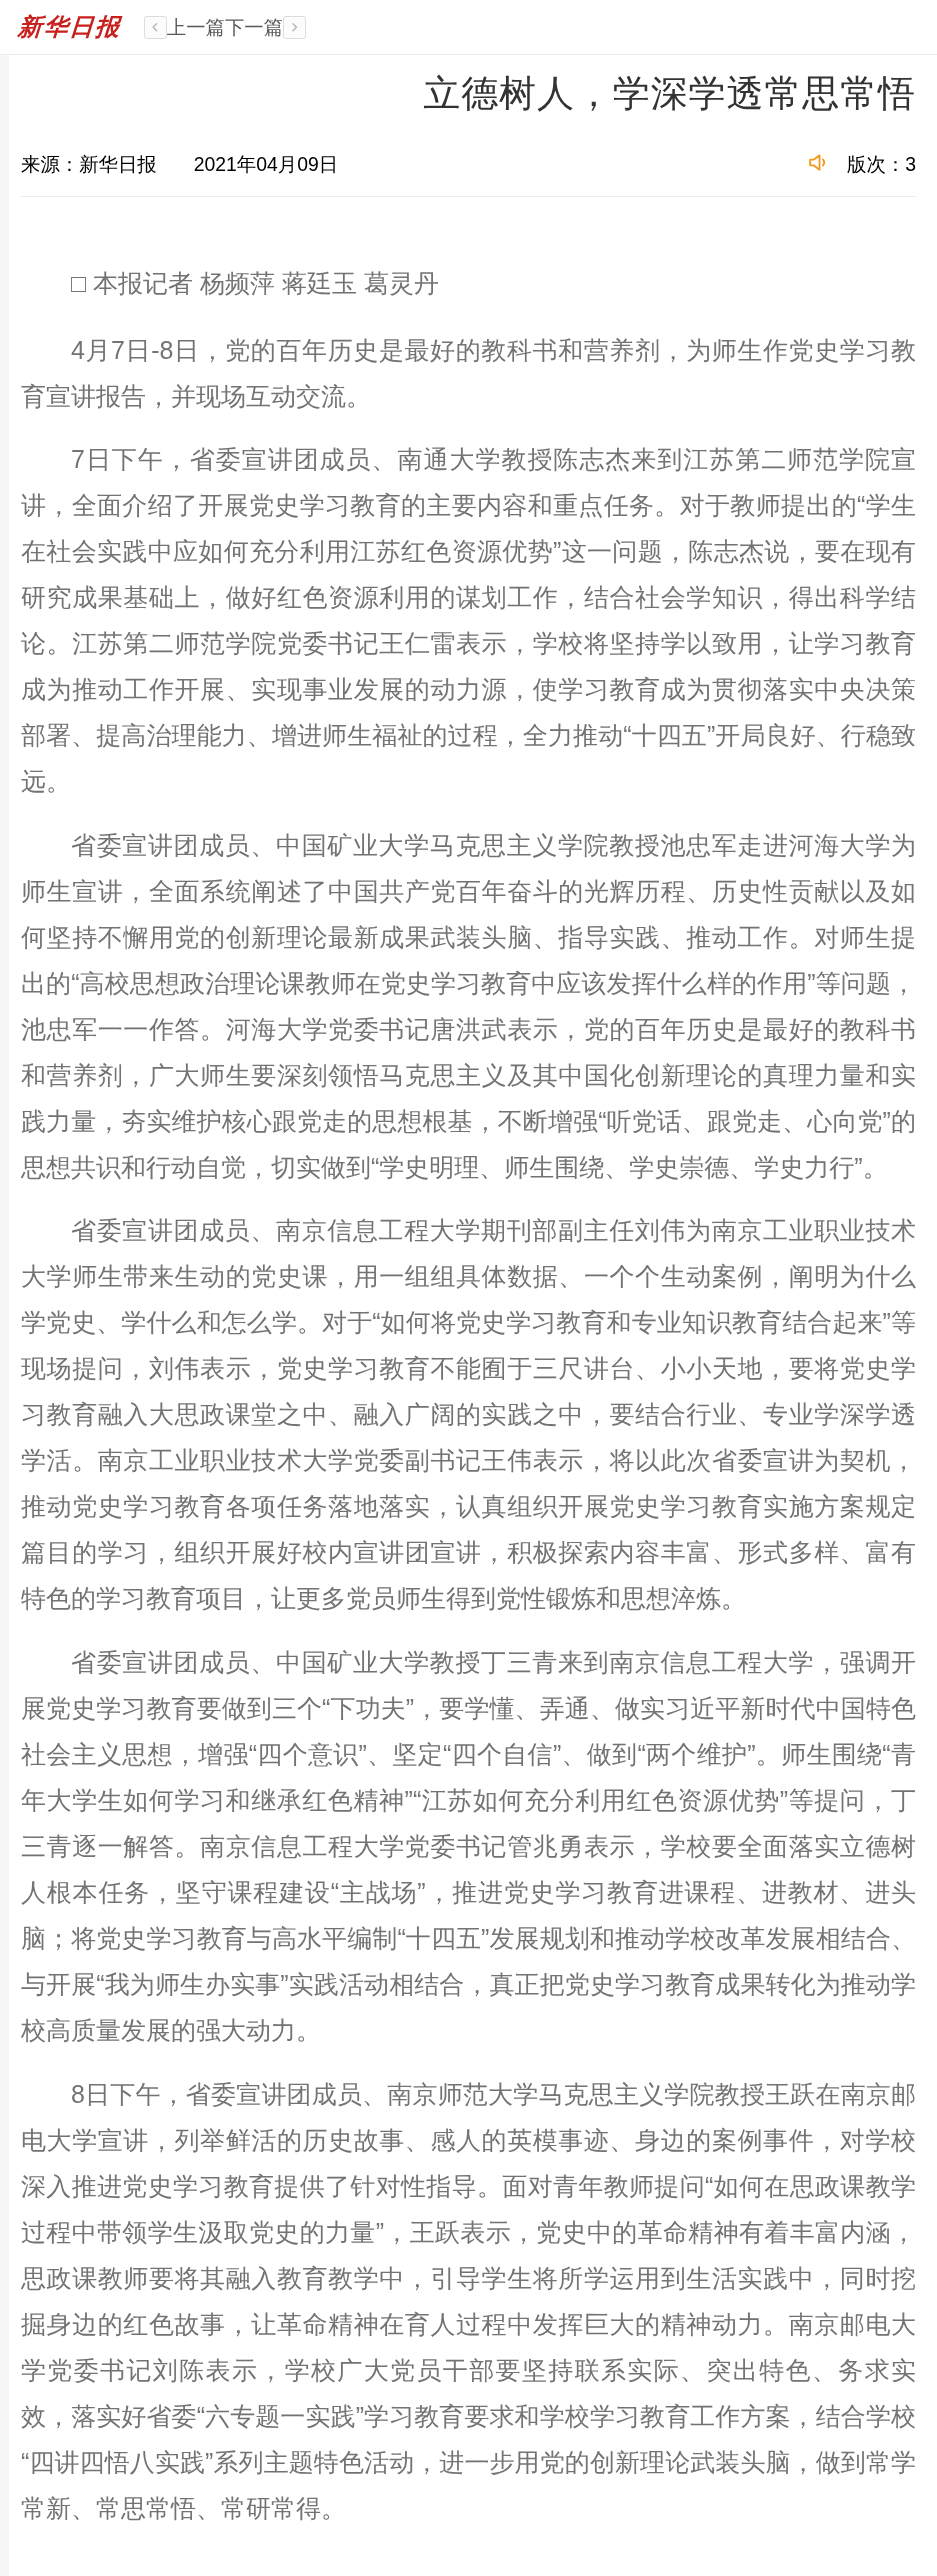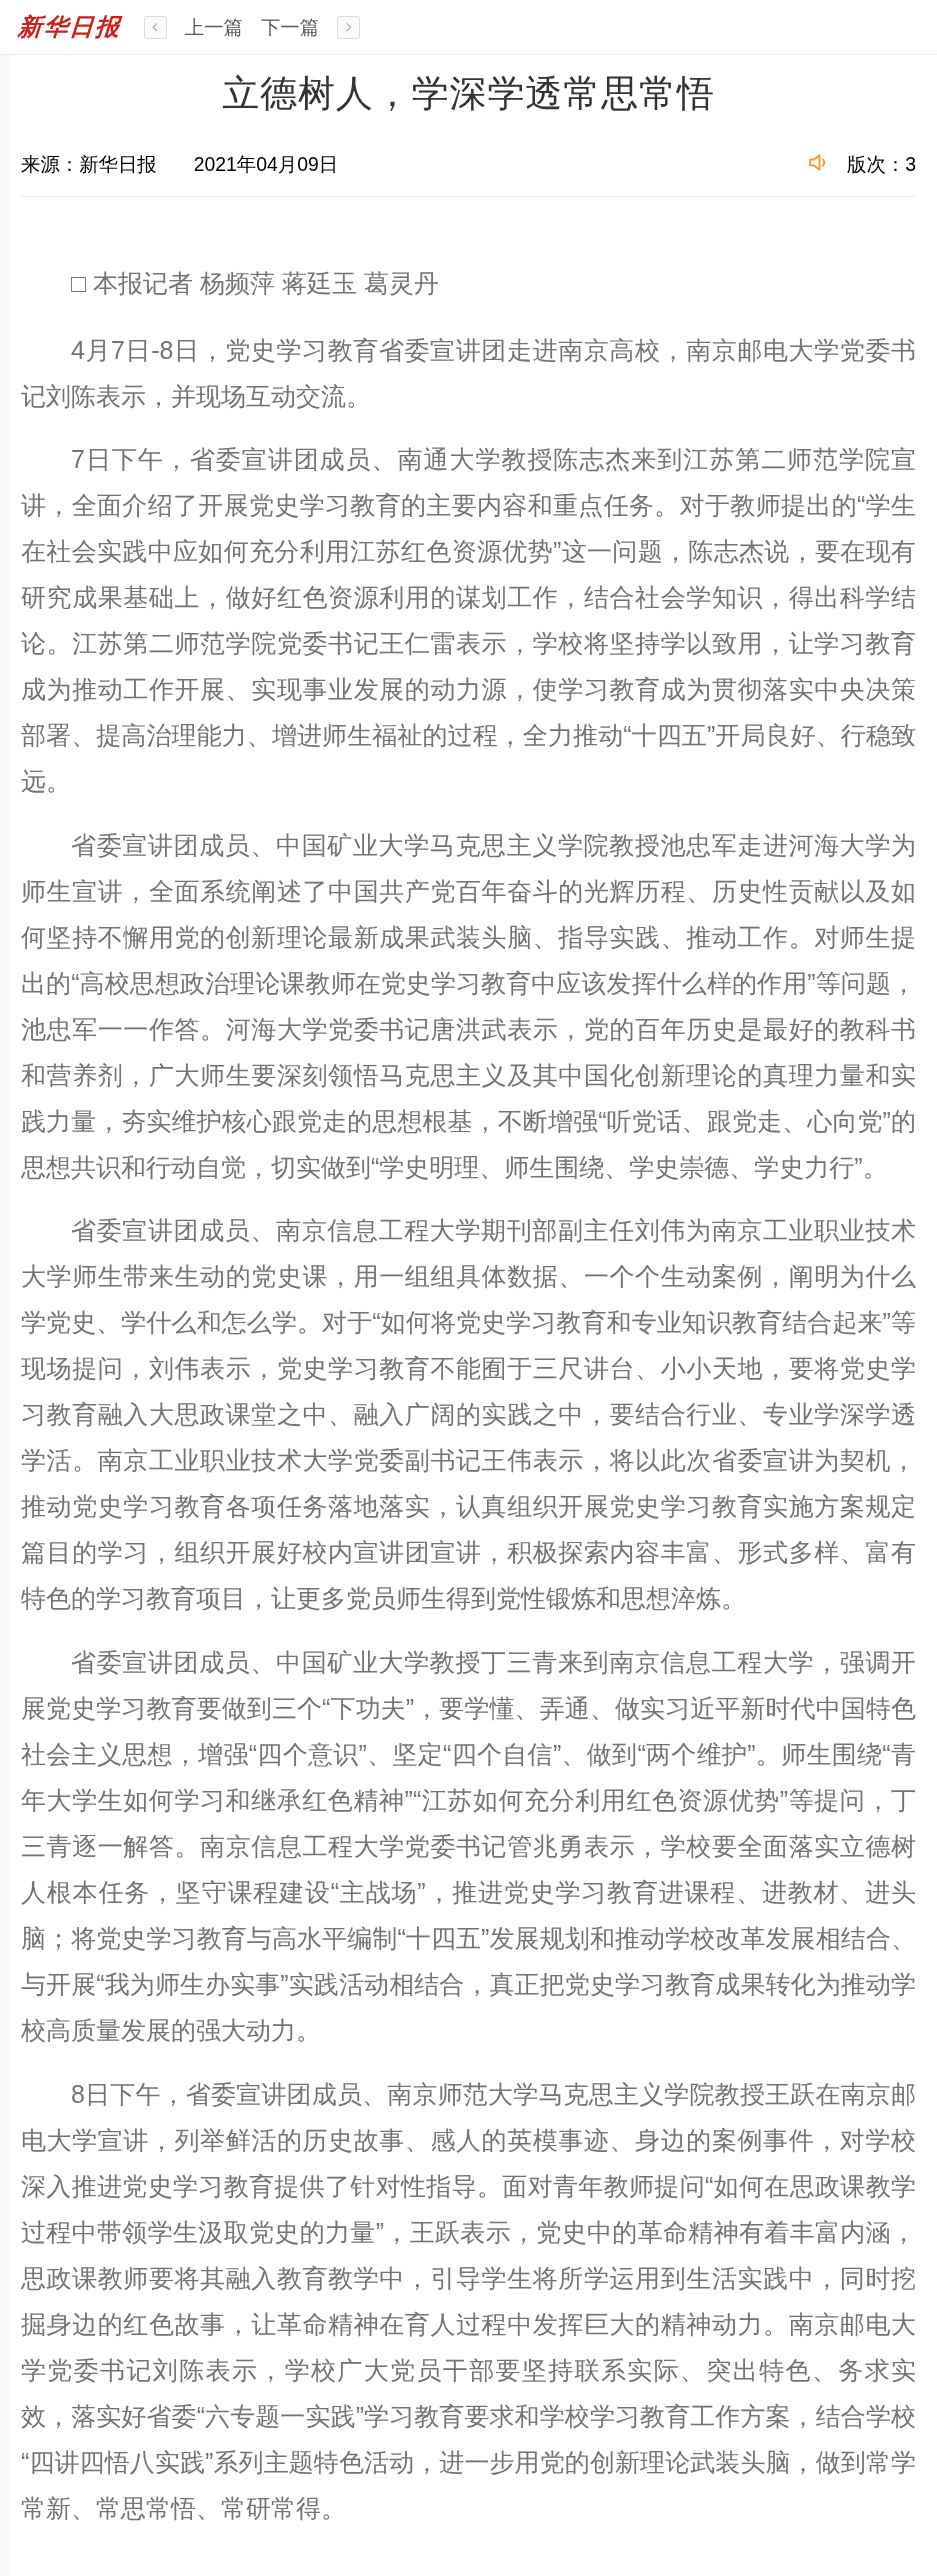--- a/index.html
+++ b/index.html
@@ -5,30 +5,30 @@
   html,body{margin:0;padding:0;background:#ffffff;}
   body{font-family:"Liberation Sans","DejaVu Sans",sans-serif;-webkit-font-smoothing:antialiased;}
   .page{position:relative;width:937px;min-height:2576px;margin:0 auto;background:#fff;box-sizing:border-box;}
   .left-gutter{position:absolute;left:0;top:55px;bottom:0;width:8.8px;background:#f7f7f7;}
 
   
   .topbar{height:55px;display:flex;align-items:center;padding:0 17.6px;box-sizing:border-box;
           border-bottom:0.9px solid #ececec;background:#fff;}
   .logo{color:#c8201d;font-size:24px;font-weight:bold;font-style:italic;letter-spacing:1.8px;
         margin-right:23px;transform:skewX(-4deg);white-space:nowrap;}
-  .nav{display:flex;align-items:center;gap:18px;color:#5a5a5a;font-size:19.4px;}
+  .nav{display:flex;align-items:center;gap:0;color:#5a5a5a;font-size:19.4px;}
   .navbox{width:23px;height:23px;border:0.9px solid #dcdcdc;border-radius:2.6px;background:#fcfcfc;
           display:flex;align-items:center;justify-content:center;cursor:pointer;padding:0;}
   .navbox svg{display:block;}
   .navlabel{cursor:pointer;}
 
   
   .main{padding:0 21px;box-sizing:border-box;}
   .subtitle{margin-top:44px;text-align:center;color:#9a9a9a;font-size:21px;line-height:26.4px;}
-  .title{margin:14px 0 0;text-align:center;color:#333333;font-size:37px;line-height:49px;
+  .title{margin:14px 0 0;text-align:right;color:#333333;font-size:37px;line-height:49px;
          font-weight:500;letter-spacing:0.9px;}
   .meta-row{display:flex;align-items:center;margin-top:32px;padding-bottom:17.6px;
             color:#000000;font-size:19.4px;border-bottom:0.9px solid #ececec;}
   .meta-left{display:flex;align-items:center;gap:37px;}
   .meta-right{margin-left:auto;display:flex;align-items:center;gap:16px;}
   .speaker-btn{background:none;border:none;padding:0;cursor:pointer;display:flex;align-items:center;}
 
   
   .article{padding:63px 0 35px;}
   .para{font-size:25px;line-height:46px;color:#737373;text-align:justify;text-indent:2em;
@@ -80,21 +80,21 @@
             </svg>
           </span>
         </button>
         <span>版次：3</span>
       </div>
     </div>
 
     <article class="article">
       <p class="para byline">□ 本报记者 杨频萍 蒋廷玉 葛灵丹</p>
       <div>
-          <p class="para">4月7日-8日，党史学习教育省委宣讲团走进南京高校，南京邮电大学党委书记刘陈表示，并现场互动交流。</p>
+          <p class="para">4月7日-8日，党的百年历史是最好的教科书和营养剂，为师生作党史学习教育宣讲报告，并现场互动交流。</p>
           <p class="para">7日下午，省委宣讲团成员、南通大学教授陈志杰来到江苏第二师范学院宣讲，全面介绍了开展党史学习教育的主要内容和重点任务。对于教师提出的“学生在社会实践中应如何充分利用江苏红色资源优势”这一问题，陈志杰说，要在现有研究成果基础上，做好红色资源利用的谋划工作，结合社会学知识，得出科学结论。江苏第二师范学院党委书记王仁雷表示，学校将坚持学以致用，让学习教育成为推动工作开展、实现事业发展的动力源，使学习教育成为贯彻落实中央决策部署、提高治理能力、增进师生福祉的过程，全力推动“十四五”开局良好、行稳致远。</p>
           <p class="para">省委宣讲团成员、中国矿业大学马克思主义学院教授池忠军走进河海大学为师生宣讲，全面系统阐述了中国共产党百年奋斗的光辉历程、历史性贡献以及如何坚持不懈用党的创新理论最新成果武装头脑、指导实践、推动工作。对师生提出的“高校思想政治理论课教师在党史学习教育中应该发挥什么样的作用”等问题，池忠军一一作答。河海大学党委书记唐洪武表示，党的百年历史是最好的教科书和营养剂，广大师生要深刻领悟马克思主义及其中国化创新理论的真理力量和实践力量，夯实维护核心跟党走的思想根基，不断增强“听党话、跟党走、心向党”的思想共识和行动自觉，切实做到“学史明理、师生围绕、学史崇德、学史力行”。</p>
           <p class="para">省委宣讲团成员、南京信息工程大学期刊部副主任刘伟为南京工业职业技术大学师生带来生动的党史课，用一组组具体数据、一个个生动案例，阐明为什么学党史、学什么和怎么学。对于“如何将党史学习教育和专业知识教育结合起来”等现场提问，刘伟表示，党史学习教育不能囿于三尺讲台、小小天地，要将党史学习教育融入大思政课堂之中、融入广阔的实践之中，要结合行业、专业学深学透学活。南京工业职业技术大学党委副书记王伟表示，将以此次省委宣讲为契机，推动党史学习教育各项任务落地落实，认真组织开展党史学习教育实施方案规定篇目的学习，组织开展好校内宣讲团宣讲，积极探索内容丰富、形式多样、富有特色的学习教育项目，让更多党员师生得到党性锻炼和思想淬炼。</p>
           <p class="para">省委宣讲团成员、中国矿业大学教授丁三青来到南京信息工程大学，强调开展党史学习教育要做到三个“下功夫”，要学懂、弄通、做实习近平新时代中国特色社会主义思想，增强“四个意识”、坚定“四个自信”、做到“两个维护”。师生围绕“青年大学生如何学习和继承红色精神”“江苏如何充分利用红色资源优势”等提问，丁三青逐一解答。南京信息工程大学党委书记管兆勇表示，学校要全面落实立德树人根本任务，坚守课程建设“主战场”，推进党史学习教育进课程、进教材、进头脑；将党史学习教育与高水平编制“十四五”发展规划和推动学校改革发展相结合、与开展“我为师生办实事”实践活动相结合，真正把党史学习教育成果转化为推动学校高质量发展的强大动力。</p>
           <p class="para">8日下午，省委宣讲团成员、南京师范大学马克思主义学院教授王跃在南京邮电大学宣讲，列举鲜活的历史故事、感人的英模事迹、身边的案例事件，对学校深入推进党史学习教育提供了针对性指导。面对青年教师提问“如何在思政课教学过程中带领学生汲取党史的力量”，王跃表示，党史中的革命精神有着丰富内涵，思政课教师要将其融入教育教学中，引导学生将所学运用到生活实践中，同时挖掘身边的红色故事，让革命精神在育人过程中发挥巨大的精神动力。南京邮电大学党委书记刘陈表示，学校广大党员干部要坚持联系实际、突出特色、务求实效，落实好省委“六专题一实践”学习教育要求和学校学习教育工作方案，结合学校“四讲四悟八实践”系列主题特色活动，进一步用党的创新理论武装头脑，做到常学常新、常思常悟、常研常得。</p>
         </div>
     </article>
   </div>
 </div>
 

